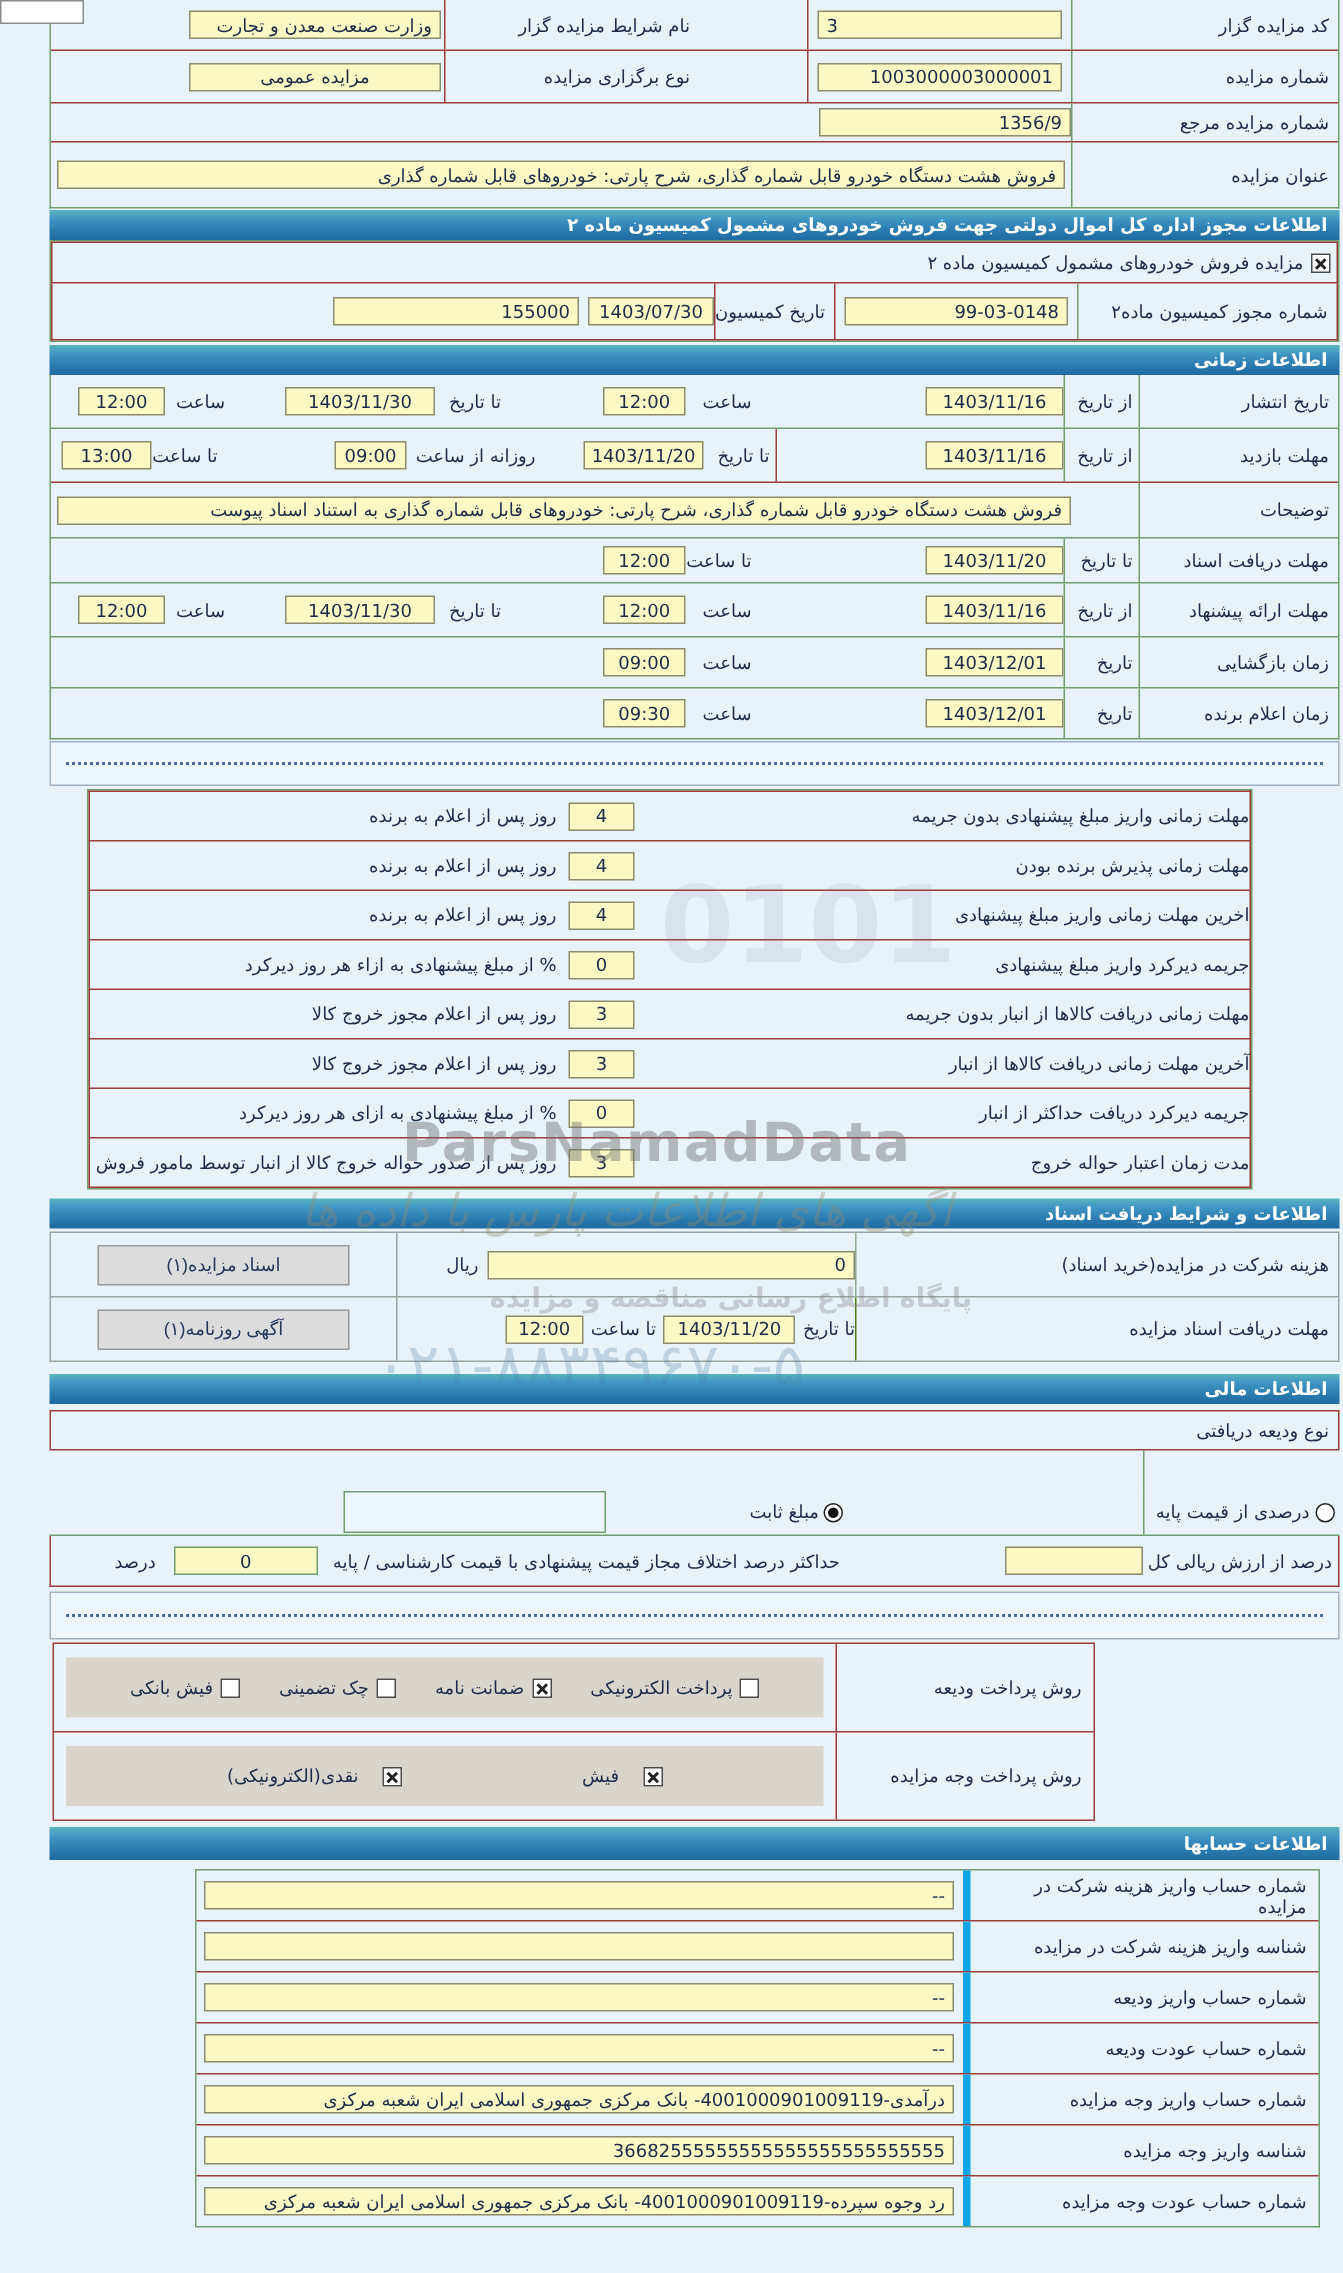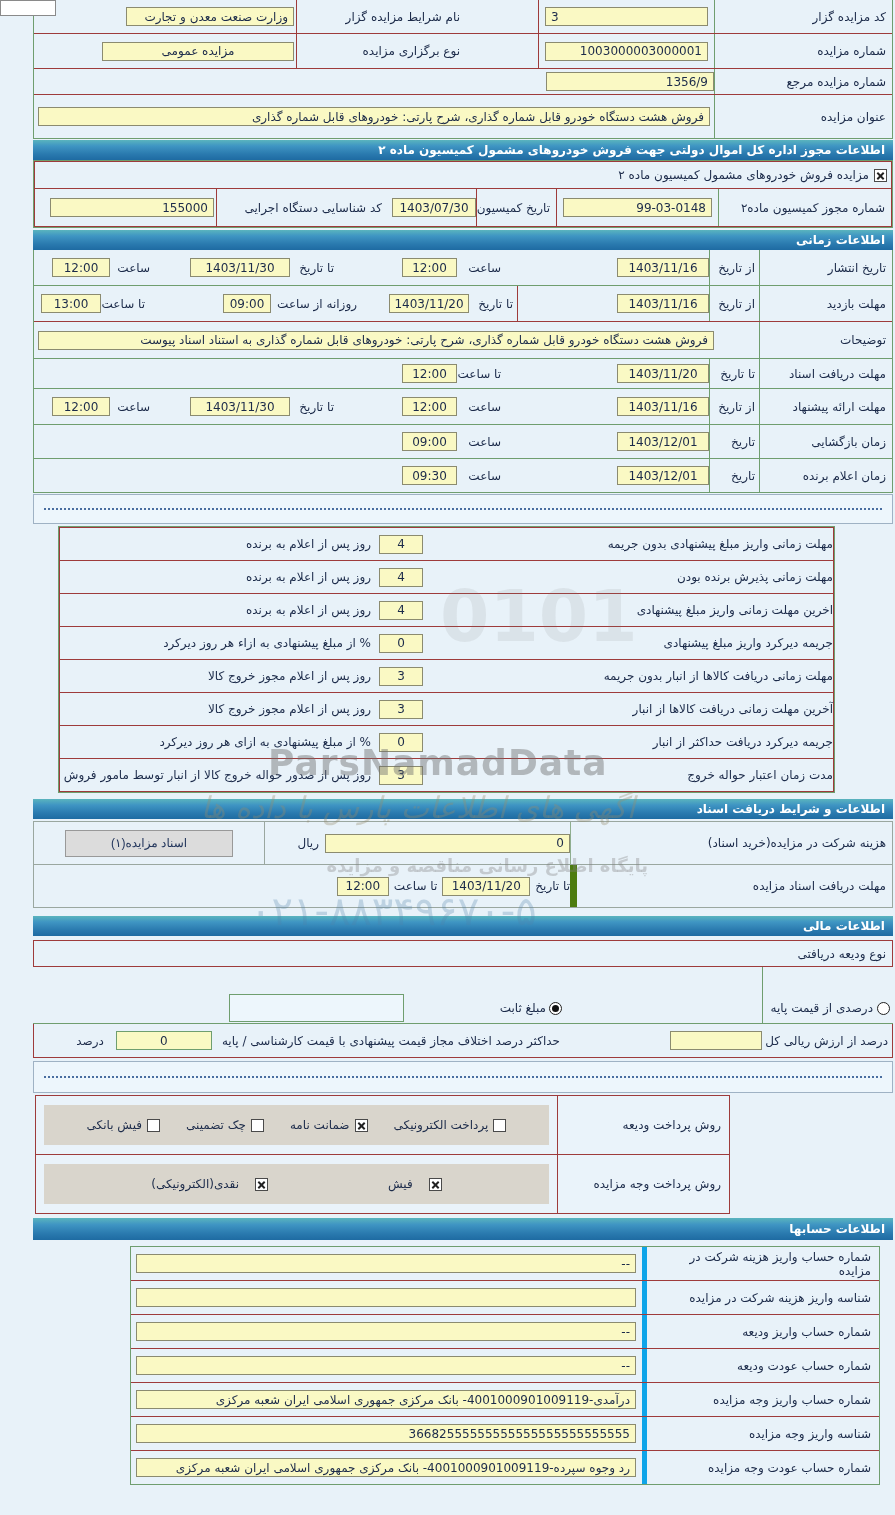--- a/index.html
+++ b/index.html
@@ -109,21 +109,21 @@
       </div>
   </div>
   <div class="trow" style="grid-template-columns:178px 176px 72px 170px 1fr;height:34px">
     <div class="lbl vsep-g">شماره مزایده</div>
     <div class="vsep-r">
         <div class="yi ltr" style="width:168px;justify-content:flex-end">1003000003000001</div>
       </div>
     <i class="g"></i>
     <div class="lbl vsep-r">نوع برگزاری مزایده</div>
     <div style="padding:0 2px">
-        <div class="yi ctr" style="width:192px">مزایده عمومی</div>
+        <div class="yi ctr" style="width:168px">مزایده عمومی</div>
       </div>
   </div>
   <div class="trow" style="grid-template-columns:178px 176px 1fr;height:25px;border-bottom:1px solid #9e3b3b">
     <div class="lbl vsep-g">شماره مزایده مرجع</div>
     <div>
         <div class="yi ltr" style="width:168px;justify-content:flex-end">1356/9</div>
       </div>
     <i class="g"></i>
   </div>
   <div class="trow" style="grid-template-columns:178px 1fr;height:43px">
@@ -142,21 +142,20 @@
   </div>
   <div class="permitrow2">
     <div class="lbl vsep-g">شماره مجوز کمیسیون ماده۲</div>
     <div class="vsep-r">
         <div class="yi ltr" style="width:154px;justify-content:flex-end">99-03-0148</div>
       </div>
     <div class="lbl vsep-r">تاریخ کمیسیون</div>
     <div>
         <div class="yi ctr ltr" style="width:84px">1403/07/30</div>
       </div>
-    <div class="lbl vsep-r">کد شناسایی دستگاه اجرایی</div>
     <div style="padding:0 2px">
         <div class="yi ltr" style="width:164px;justify-content:flex-end">155000</div>
       </div>
   </div>
 </div>
 
 <div class="sec hdr" style="margin-top:2px">اطلاعات زمانی</div>
 <div class="sec timtable">
 
   <div class="timrow" style="grid-template-columns:133px 50px 92px 112px 48px 55px 64px 48px 100px 36px 44px 58px 1fr">
@@ -314,26 +313,29 @@
     <div class="lbl" style="padding:0 6px;border-left:1px solid #8fae8f;height:100%">هزینه شرکت در مزایده(خرید اسناد)</div>
     <div style="display:flex;align-items:center;gap:6px;height:100%">
       <div class="yi" style="width:245px;justify-content:flex-start">0</div>
       <span class="lbl">ریال</span>
     </div>
     <div class="doc-btncell">
       <button class="btn">اسناد مزایده(۱)</button>
     </div>
   </div>
   <div class="docrow">
-    <div class="lbl" style="padding:0 6px;border-left:7px solid #4d7c0f;height:100%">مهلت دریافت اسناد مزایده</div>
+    <div class="lbl" style="padding:0 6px;border-left:1px solid #4d7c0f;height:100%">مهلت دریافت اسناد مزایده</div>
     <div style="display:flex;align-items:center;gap:5px;height:100%">
       <span class="lbl">تا تاریخ</span>
       <div class="yi ctr ltr" style="width:88px">1403/11/20</div>
       <span class="lbl">تا ساعت</span>
       <div class="yi ctr ltr" style="width:52px">12:00</div>
+    </div>
+    <div class="doc-btncell">
+      <button class="btn">آگهی روزنامه(۱)</button>
     </div>
   </div>
 </div>
 
 <div class="sec hdr" style="margin-top:8px">اطلاعات مالی</div>
 <div class="sec finrow1" style="margin-top:4px">
   <span class="lbl">نوع ودیعه دریافتی</span>
 </div>
 <div class="sec finstrip">
   <div class="cell"></div>

